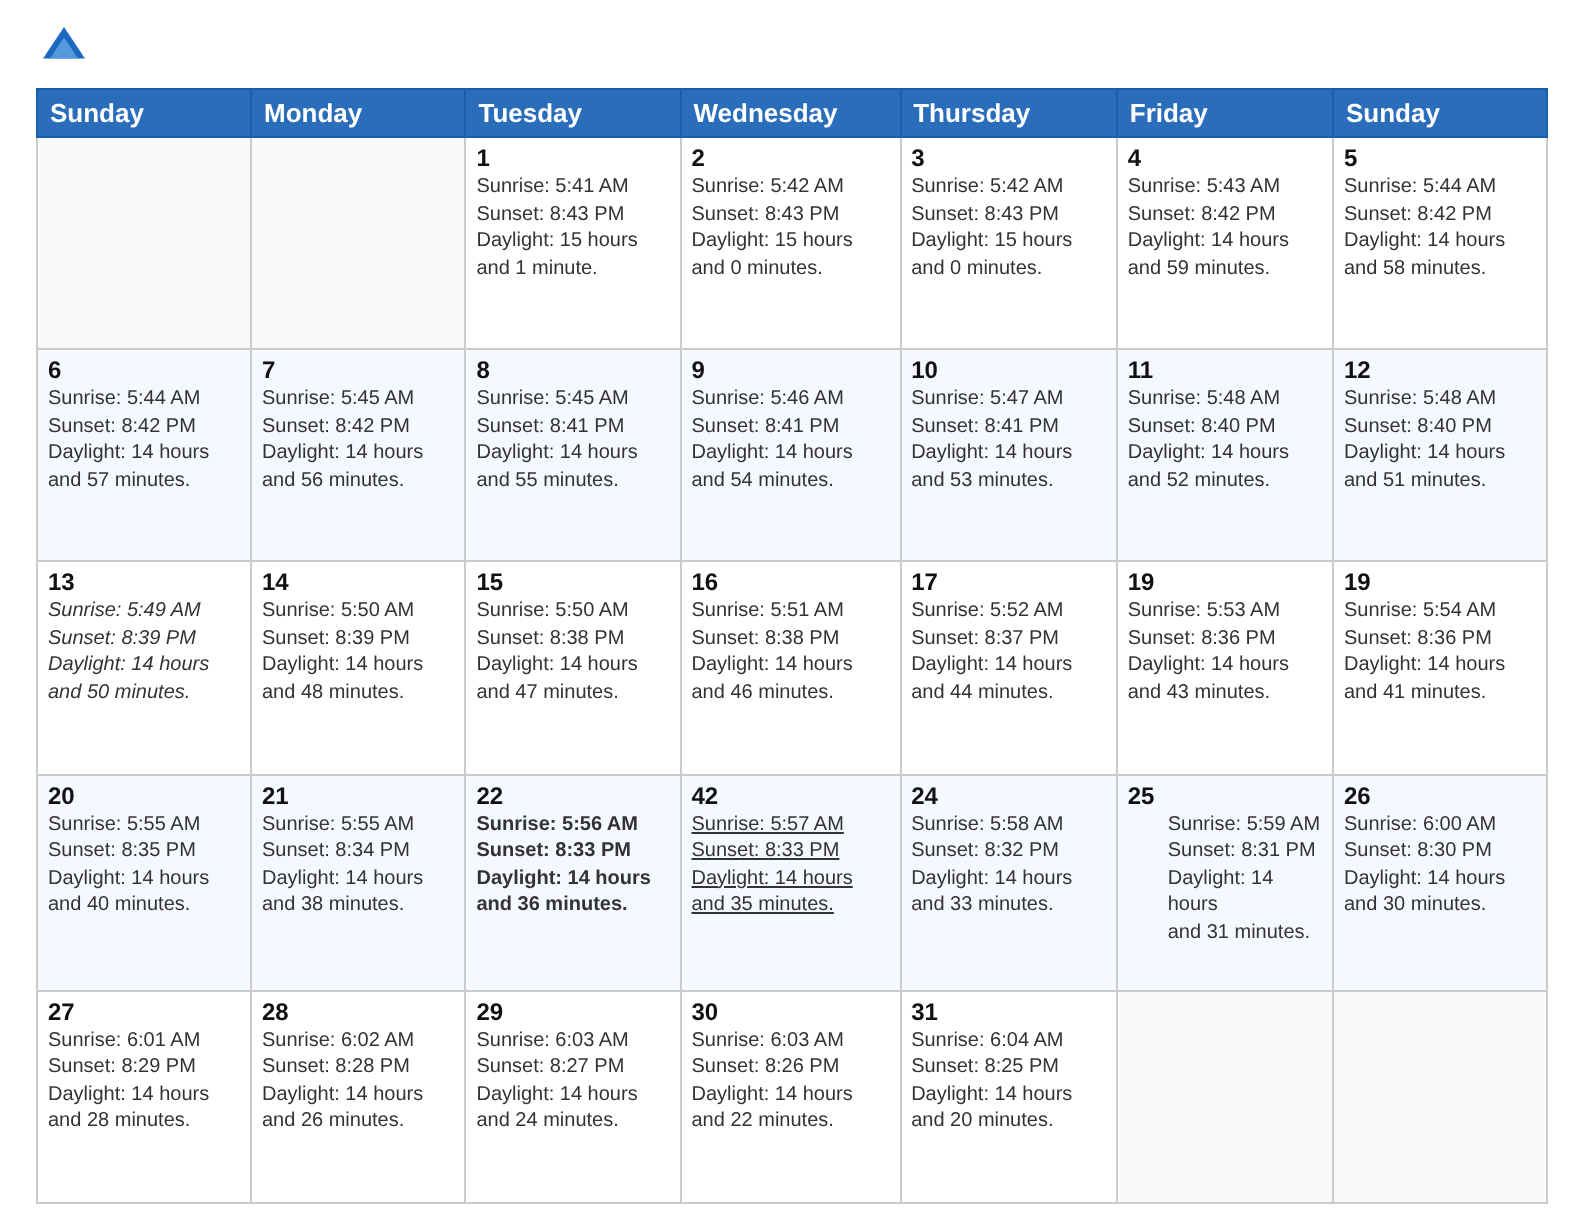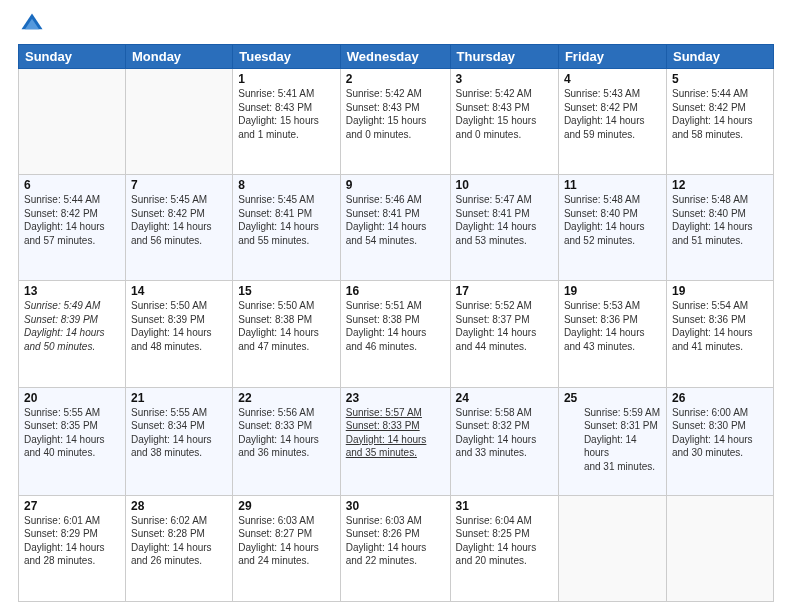--- a/index.html
+++ b/index.html
@@ -279,27 +279,27 @@
           </td>
           <td>
             <div class="day-number">21</div>
             <div class="day-detail" style="white-space: pre-line;">Sunrise: 5:55 AM
 Sunset: 8:34 PM
 Daylight: 14 hours
 and 38 minutes.</div>
           </td>
           <td>
             <div class="day-number">22</div>
-            <div class="day-detail" style="white-space: pre-line;">Sunrise: 5:56 AM
+            <div class="day-detail" style="white-space: pre-line; font-weight: bold;">Sunrise: 5:56 AM
 Sunset: 8:33 PM
 Daylight: 14 hours
 and 36 minutes.</div>
           </td>
           <td>
-            <div class="day-number">23</div>
+            <div class="day-number">42</div>
             <div class="day-detail" style="white-space: pre-line; text-decoration: underline;">Sunrise: 5:57 AM
 Sunset: 8:33 PM
 Daylight: 14 hours
 and 35 minutes.</div>
           </td>
           <td>
             <div class="day-number">24</div>
             <div class="day-detail" style="white-space: pre-line;">Sunrise: 5:58 AM
 Sunset: 8:32 PM
 Daylight: 14 hours

